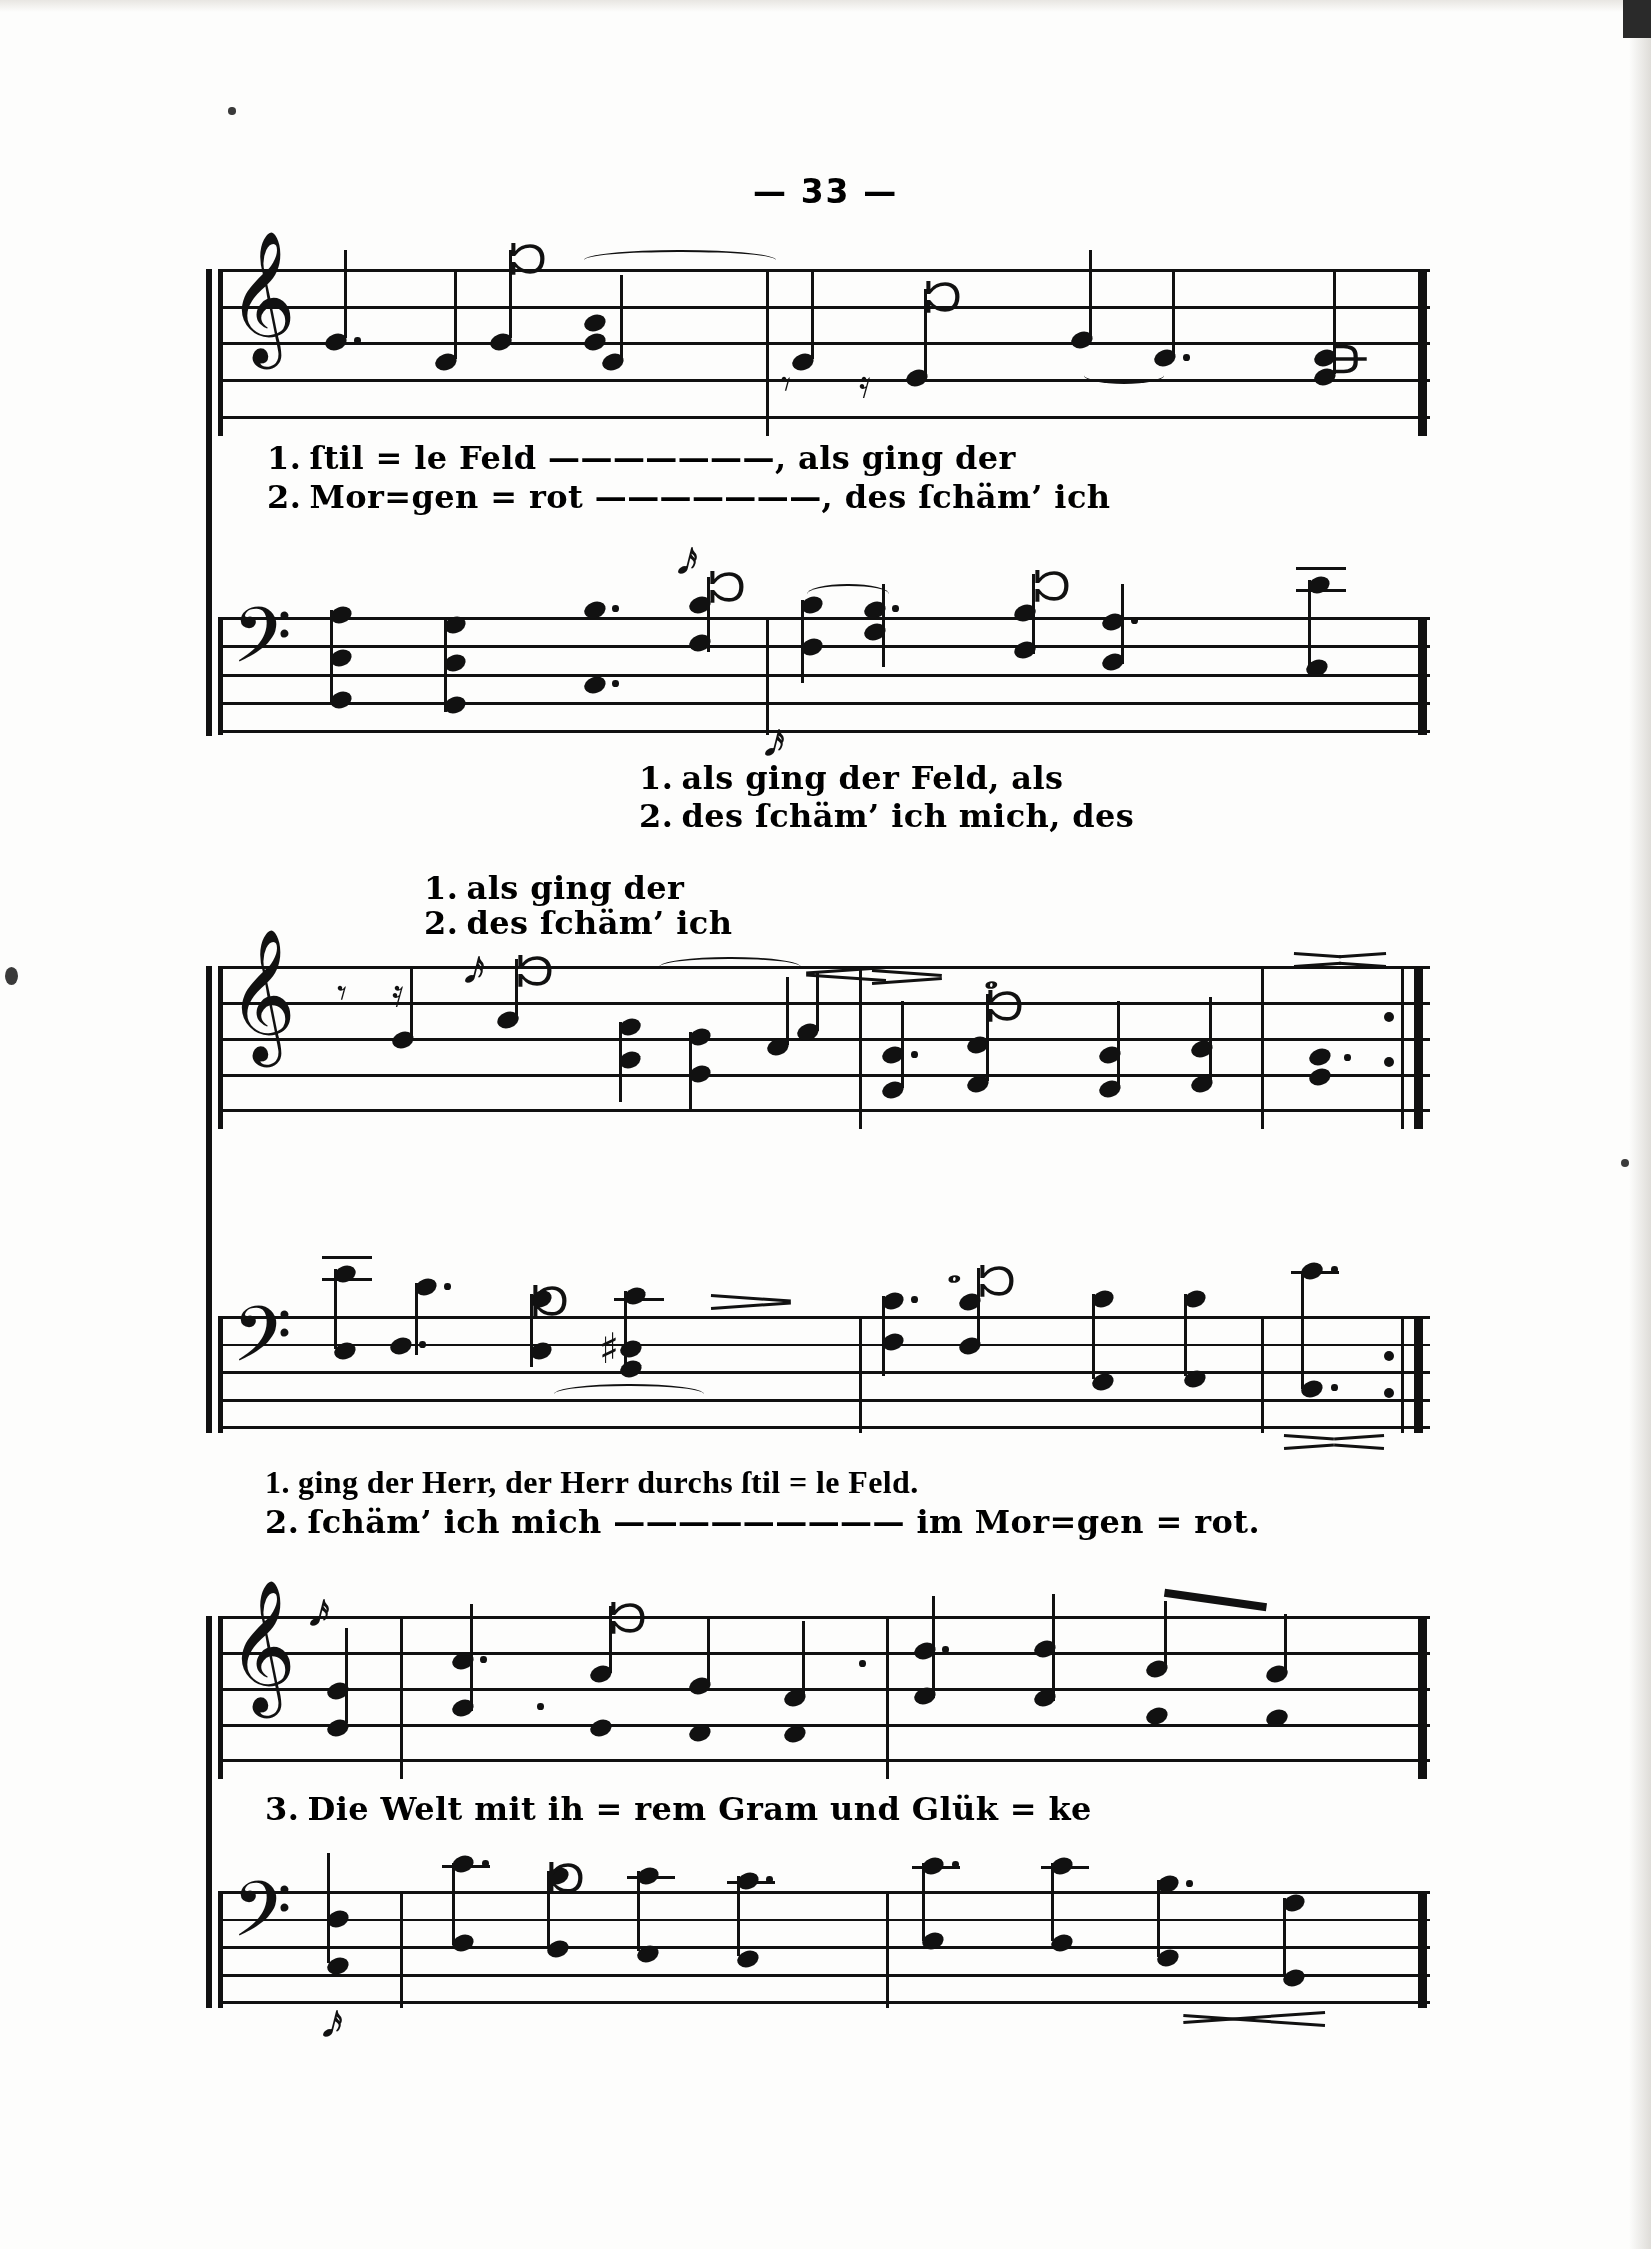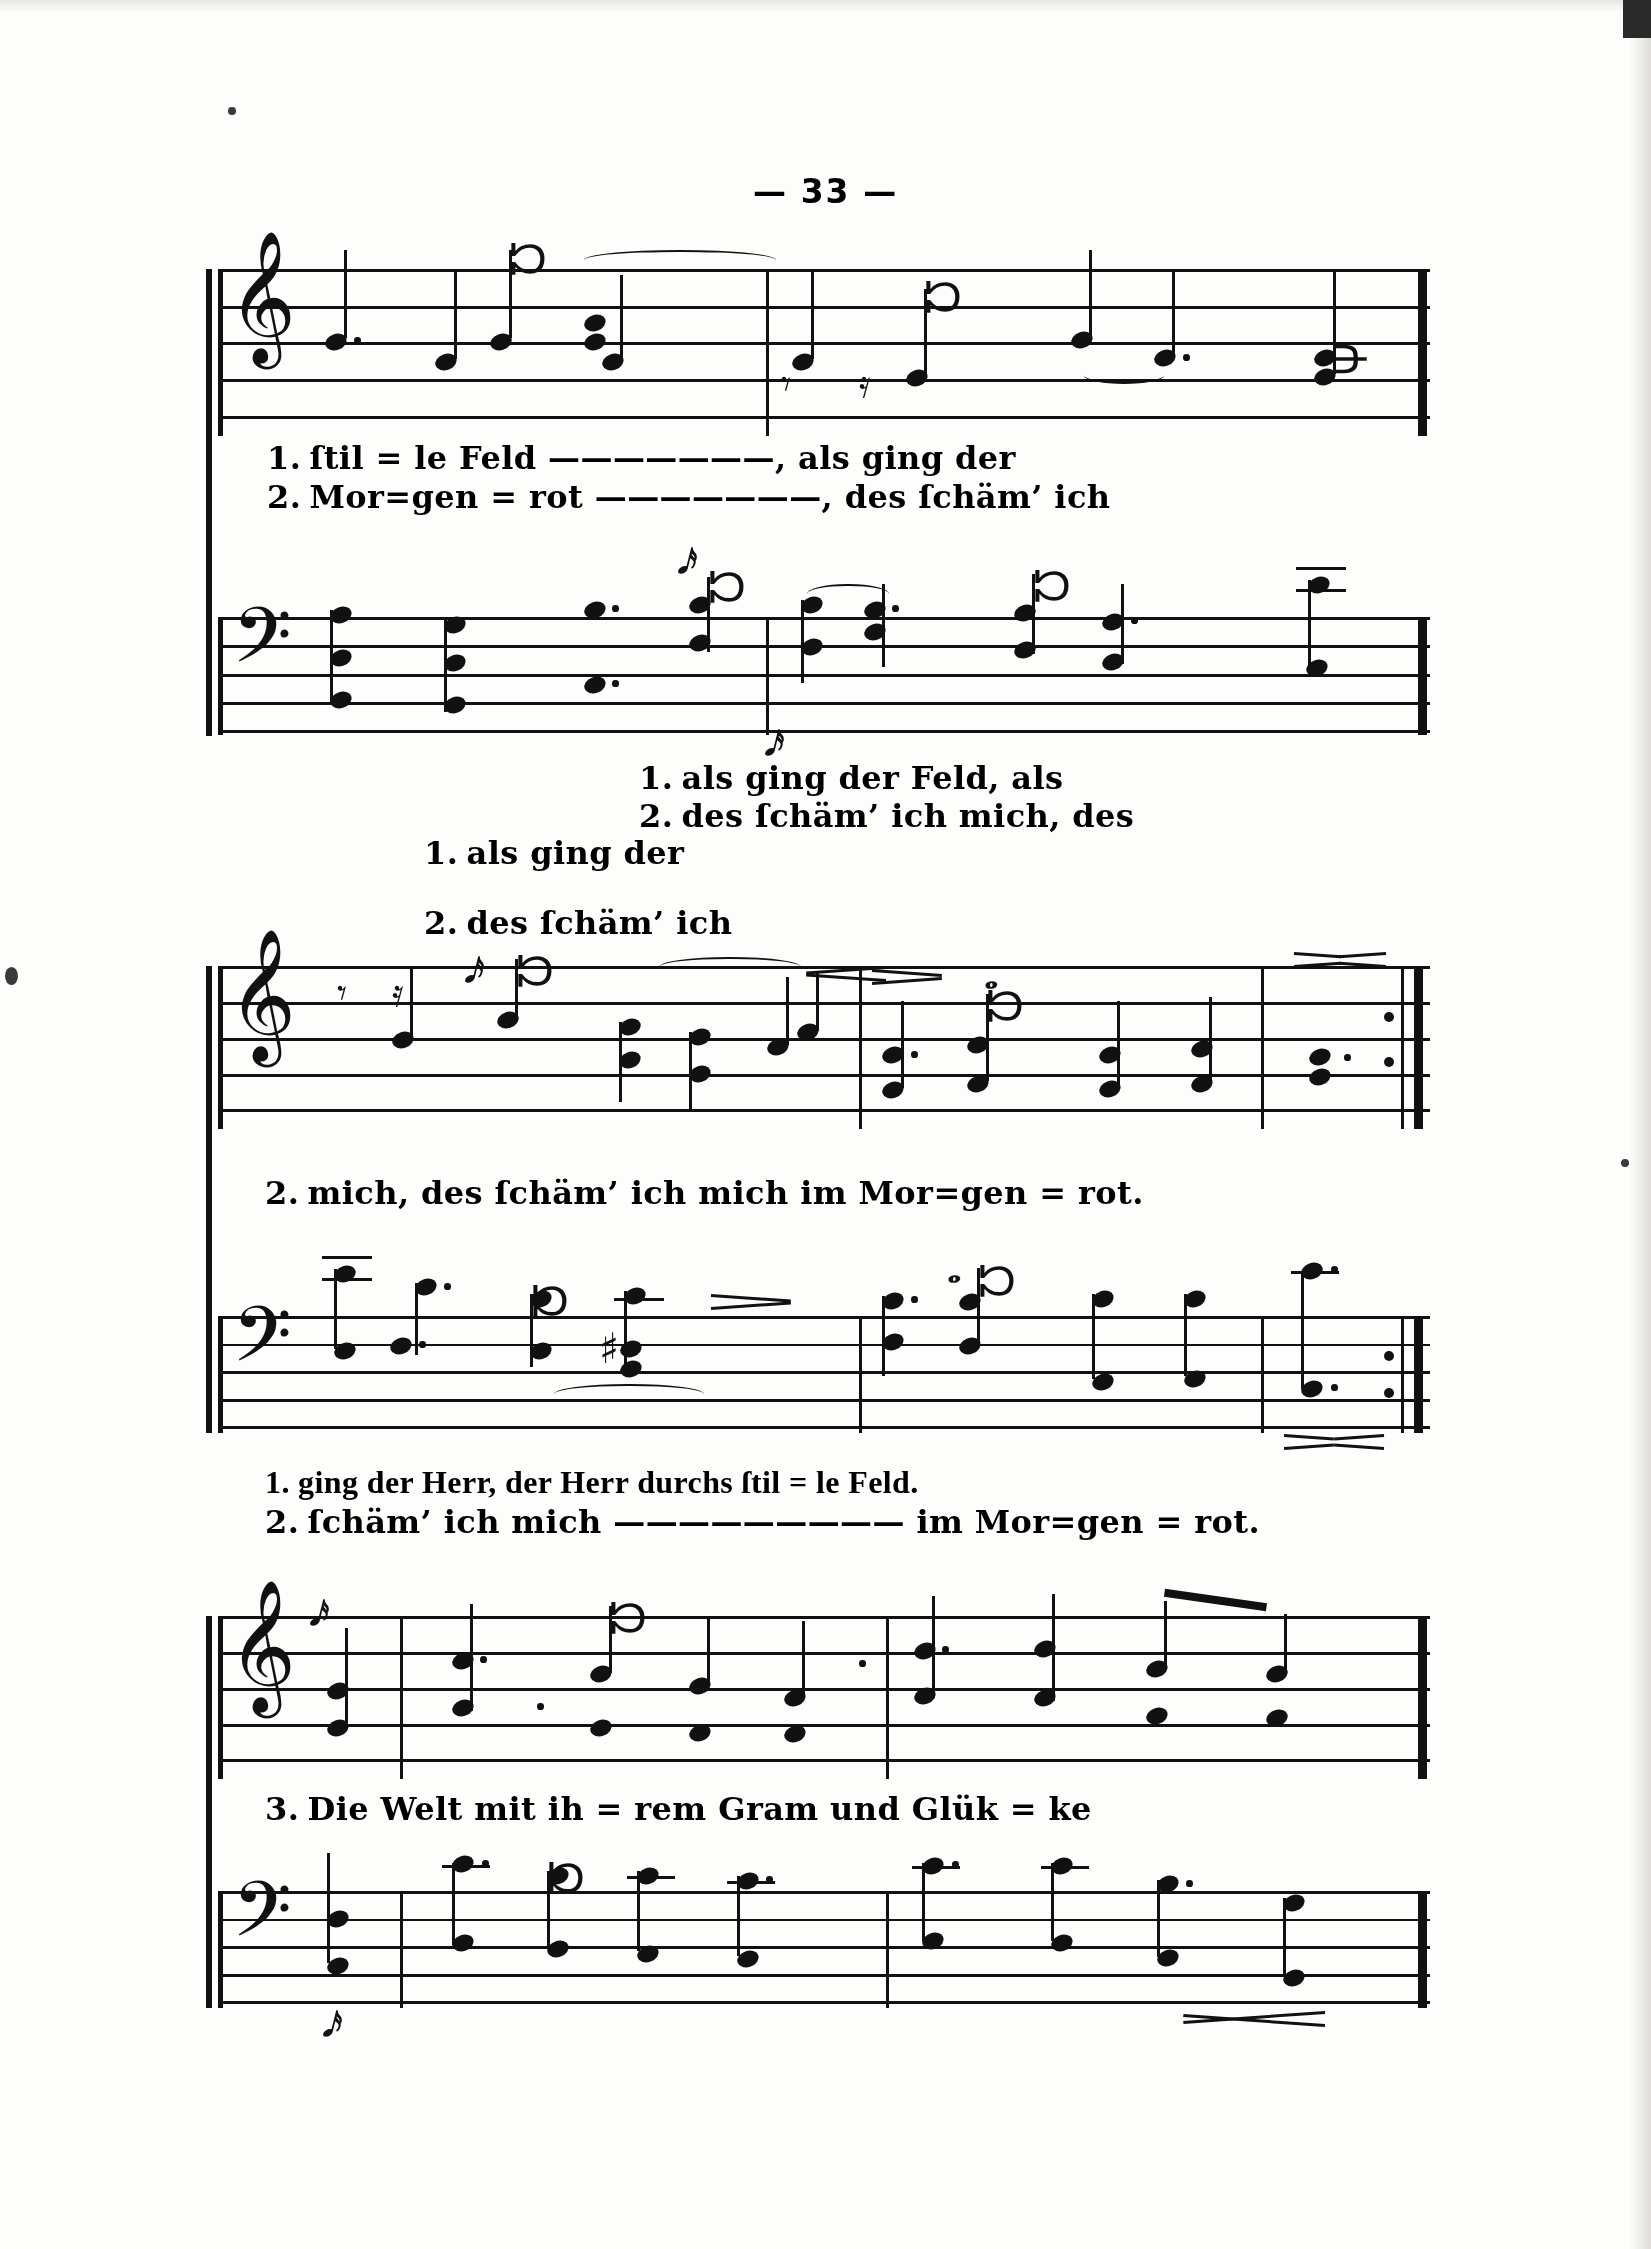--- a/index.html
+++ b/index.html
@@ -326,21 +326,21 @@
     <div class="lyricline" style="left:639px; top:759px;">
       <span class="num">1.</span><span>als      ging        der Feld,      als</span>
     </div>
     <div class="lyricline" style="left:639px; top:797px;">
       <span class="num">2.</span><span>des      ſchäm’      ich mich,      des</span>
     </div>
   </div>
 
   <div class="system" style="left:0; top:0; width:1651px; height:834px;">
 
-    <div class="lyricline" style="left:424px; top:834px;text-align:right;">
+    <div class="lyricline" style="left:424px; top:869px;text-align:right;">
       <span class="num">1.</span><span>als      ging    der</span>
     </div>
     <div class="lyricline" style="left:424px; top:904px;">
       <span class="num">2.</span><span>des     ſchäm’   ich</span>
     </div>
 
     <div class="sysbar" style="left:206px; top:966px; height:467px;"></div>
     <div class="barline" style="left:218px; top:966px; height:163px; width:5px;"></div>
     <div class="barline" style="left:218px; top:1316px; height:117px; width:5px;"></div>
 
@@ -410,23 +410,20 @@
 
     <div class="head" style="left:1309px; top:1049px;"></div>
     <div class="head" style="left:1309px; top:1069px;"></div>
     <div class="dot" style="left:1344px; top:1054px;"></div>
 
     <div class="barline" style="left:1401px; top:966px; height:163px;"></div>
     <div class="barline thick" style="left:1414px; top:966px; height:163px;"></div>
     <div class="dot" style="left:1384px; top:1012px; width:10px; height:10px;"></div>
     <div class="dot" style="left:1384px; top:1057px; width:10px; height:10px;"></div>
 
-    <div class="lyricline" style="left:265px; top:1174px;">
-      <span class="num">2.</span><span>mich, des        ſchäm’ ich          mich   im     Mor=gen = rot.</span>
-    </div>
 
     <div class="staff" style="left:221px; top:1316px; width:1209px; height:117px;">
       <div class="ln" style="top:0px;"></div>
       <div class="ln" style="top:27.5px;"></div>
       <div class="ln" style="top:55px;"></div>
       <div class="ln" style="top:83px;"></div>
       <div class="ln" style="top:110px;"></div>
     </div>
     <div class="clef bass" style="left:232px; top:1298px;">𝄢</div>
 

